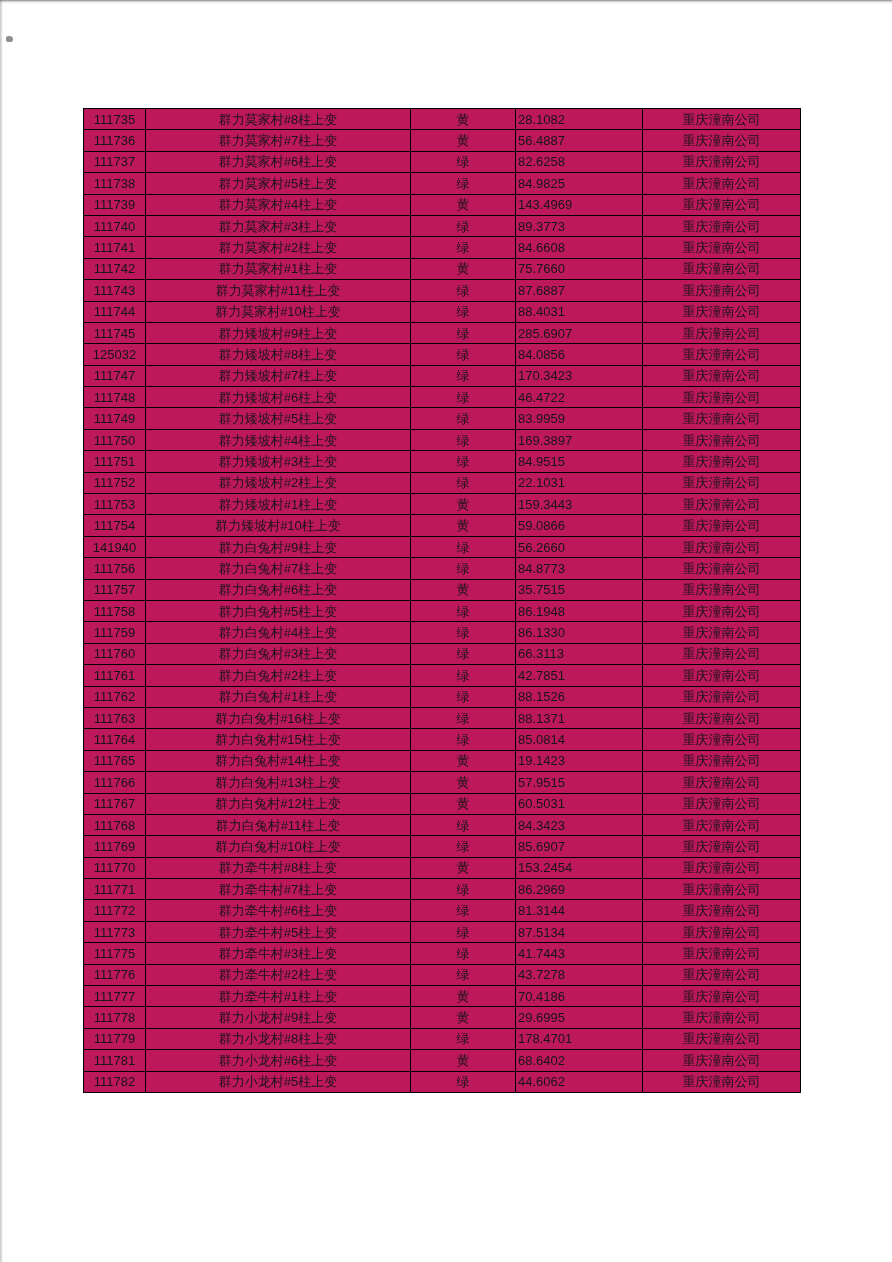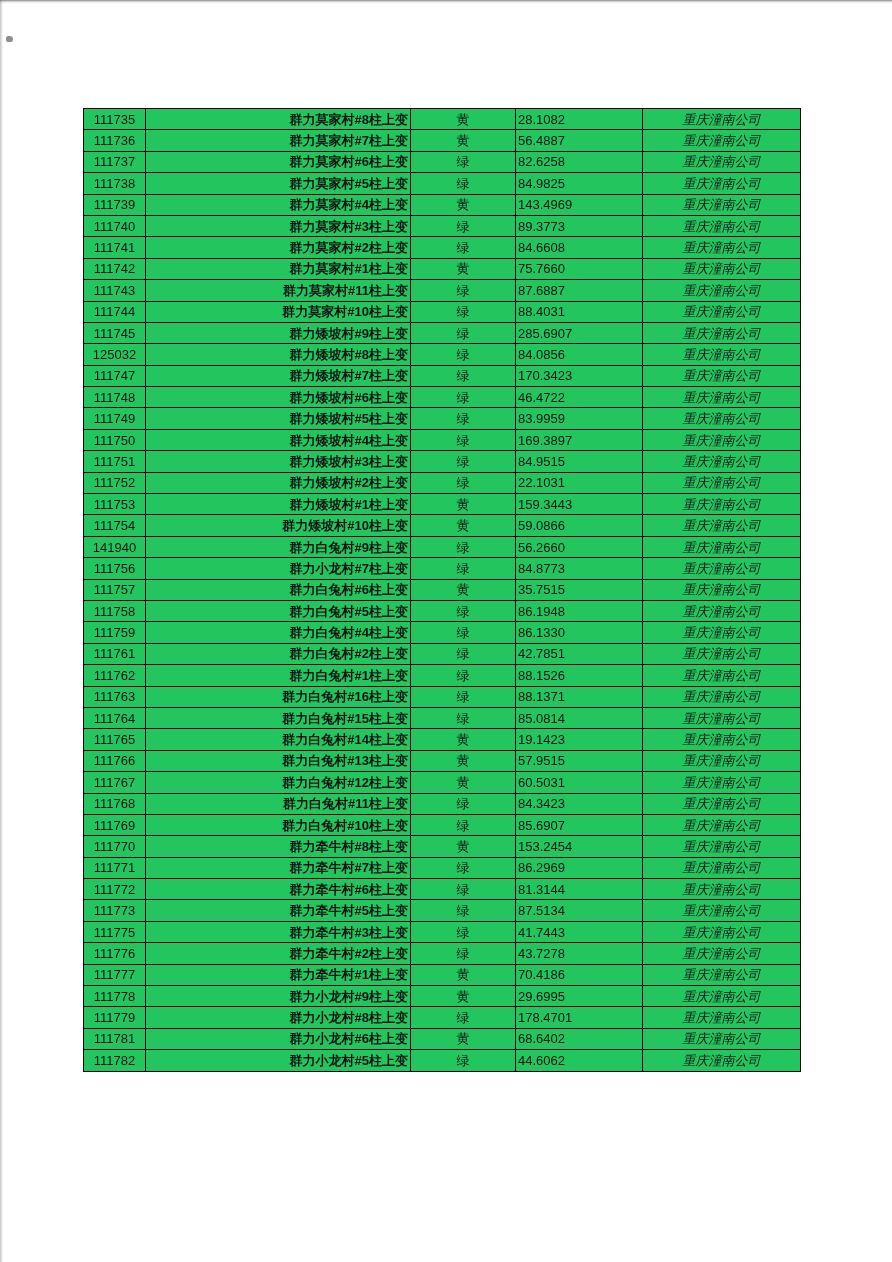--- a/index.html
+++ b/index.html
@@ -36,41 +36,41 @@
     pointer-events: none;
   }
 
   table.data-table {
     position: absolute;
     left: 83px;
     top: 108px;
     width: 717px;
     border-collapse: collapse;
     table-layout: fixed;
-    background: #22c55e;
+    background: #be185d;
     padding-left: 9px;
   }
 
   table.data-table td {
     border: 1px solid #000000;
     height: 21.4px;
     font-size: 13px;
     color: #151515;
     padding: 0 2px;
     white-space: nowrap;
     overflow: hidden;
     vertical-align: middle;
     line-height: 1;
   }
 
   td.col-id      { width: 62px;  text-align: center; }
-  td.col-name    { width: 265px; text-align: right; font-weight: bold; }
+  td.col-name    { width: 265px; text-align: center; }
   td.col-status  { width: 105px; text-align: center; }
   td.col-value   { width: 127px; }
-  td.col-company { width: 158px; text-align: center; font-style: italic; }
+  td.col-company { width: 158px; text-align: center; }
 </style>
 </head>
 <body>
 
 <div class="scan-edge-top"></div>
 <div class="scan-edge-left"></div>
 <div class="scan-speck"></div>
 
 <table class="data-table">
   <tbody>
@@ -216,21 +216,21 @@
       </tr>
       <tr>
         <td class="col-id">141940</td>
         <td class="col-name">群力白兔村#9柱上变</td>
         <td class="col-status">绿</td>
         <td class="col-value">56.2660</td>
         <td class="col-company">重庆潼南公司</td>
       </tr>
       <tr>
         <td class="col-id">111756</td>
-        <td class="col-name">群力小龙村#7柱上变</td>
+        <td class="col-name">群力白兔村#7柱上变</td>
         <td class="col-status">绿</td>
         <td class="col-value">84.8773</td>
         <td class="col-company">重庆潼南公司</td>
       </tr>
       <tr>
         <td class="col-id">111757</td>
         <td class="col-name">群力白兔村#6柱上变</td>
         <td class="col-status">黄</td>
         <td class="col-value">35.7515</td>
         <td class="col-company">重庆潼南公司</td>
@@ -243,20 +243,27 @@
         <td class="col-company">重庆潼南公司</td>
       </tr>
       <tr>
         <td class="col-id">111759</td>
         <td class="col-name">群力白兔村#4柱上变</td>
         <td class="col-status">绿</td>
         <td class="col-value">86.1330</td>
         <td class="col-company">重庆潼南公司</td>
       </tr>
       <tr>
+        <td class="col-id">111760</td>
+        <td class="col-name">群力白兔村#3柱上变</td>
+        <td class="col-status">绿</td>
+        <td class="col-value">66.3113</td>
+        <td class="col-company">重庆潼南公司</td>
+      </tr>
+      <tr>
         <td class="col-id">111761</td>
         <td class="col-name">群力白兔村#2柱上变</td>
         <td class="col-status">绿</td>
         <td class="col-value">42.7851</td>
         <td class="col-company">重庆潼南公司</td>
       </tr>
       <tr>
         <td class="col-id">111762</td>
         <td class="col-name">群力白兔村#1柱上变</td>
         <td class="col-status">绿</td>

